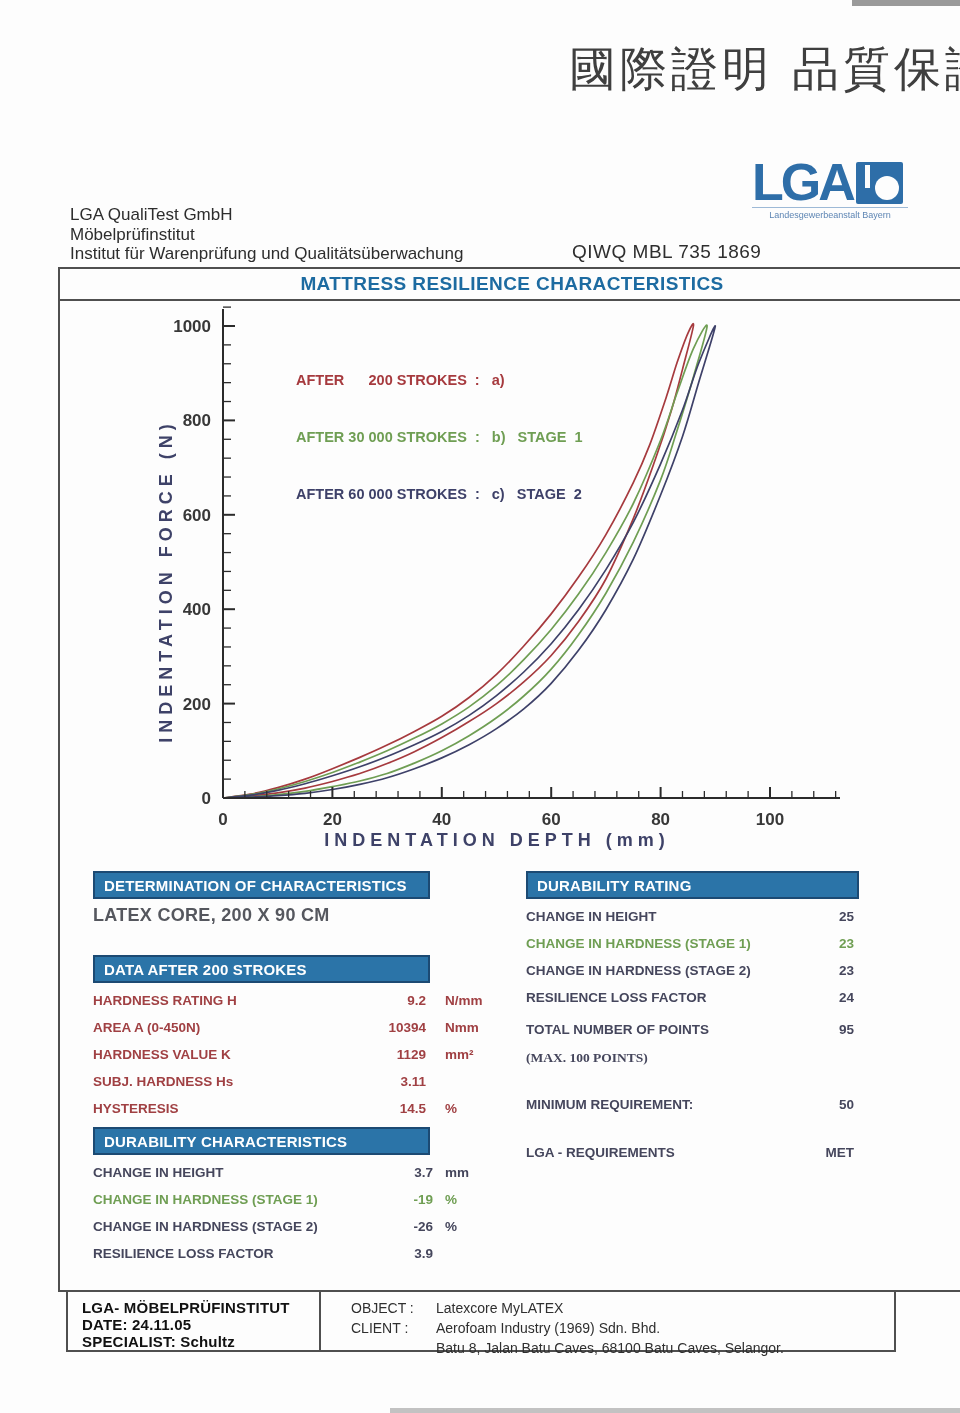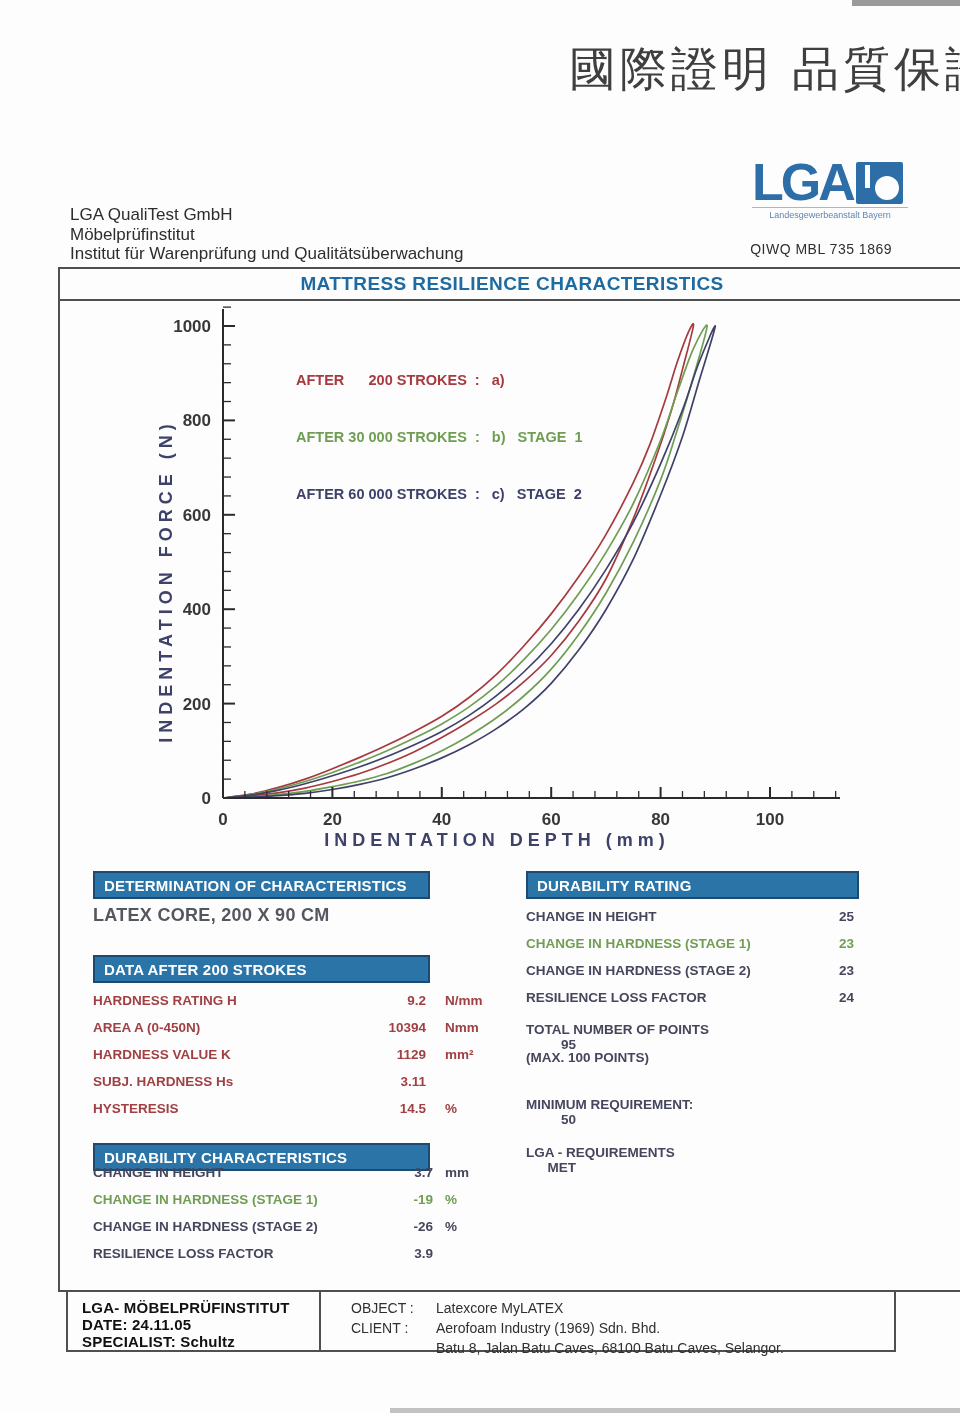--- a/index.html
+++ b/index.html
@@ -18,21 +18,21 @@
   .company{left:70px;top:205px;font-size:17px;line-height:19.5px;color:#2d2d2d;}
 
   .logo{left:752px;top:160px;width:156px;}
   .logo-row{display:flex;align-items:flex-end;}
   .logo-text{font-size:52px;font-weight:bold;color:#2e6ea8;letter-spacing:-3px;line-height:44px;}
   .logo-mark{position:relative;width:47px;height:42px;background:#2e6ea8;margin-left:3px;border-radius:2px;}
   .logo-mark .slit{position:absolute;left:9px;top:3px;width:5px;height:23px;background:#fdfdfd;}
   .logo-mark .dot{position:absolute;right:4px;bottom:4px;width:24px;height:24px;border-radius:50%;background:#fdfdfd;}
   .logo-tagline{font-size:9px;color:#5e86b4;margin-top:3px;text-align:center;border-top:1px solid #9db9d6;padding-top:2px;}
 
-  .ref-number{left:592px;top:241px;width:300px;text-align:right;font-size:14px;color:#2e2e2e;letter-spacing:0.5px;}
+  .ref-number{left:572px;top:241px;width:300px;text-align:left;font-size:19px;color:#2e2e2e;letter-spacing:0.5px;}
 
   
   .main-box{left:58px;top:267px;width:908px;height:1025px;border:2px solid #4f4f4f;background:#fdfdfd;box-sizing:border-box;}
   .title-band{position:absolute;left:0;top:0;width:100%;height:30px;border-bottom:2px solid #4f4f4f;
               display:flex;align-items:center;justify-content:center;}
   .title-band span{font-size:19px;font-weight:bold;color:#1d6ba1;letter-spacing:0.4px;}
 
   .chart-svg{position:absolute;left:0;top:32px;width:830px;height:568px;}
   svg text{font-family:"Liberation Sans",sans-serif;}
   .tick-label{font-size:17px;font-weight:bold;fill:#383838;}
@@ -50,21 +50,21 @@
   .rows{position:absolute;display:flex;flex-direction:column;}
   .trow{display:flex;align-items:center;height:27px;font-size:13.5px;font-weight:bold;}
   .trow .lbl{flex:1;text-align:left;}
   .trow .val{width:70px;text-align:right;}
   .trow .unit{width:52px;text-align:left;padding-left:12px;box-sizing:border-box;}
   .trow.red{color:var(--tone-red);gap:7px;}
   .trow.navy{color:var(--tone-navy);}
   .trow.green{color:var(--tone-green);}
   .rrow .val{width:50px;}
 
-  .summary-row{position:absolute;display:flex;font-size:13.5px;font-weight:bold;color:var(--tone-navy);flex-direction:column;}
+  .summary-row{position:absolute;display:flex;font-size:13.5px;font-weight:bold;color:var(--tone-navy);}
   .summary-row .lbl{flex:1;}
   .summary-row .val{width:50px;text-align:right;}
 
   
   .footer-box{left:66px;top:1290px;width:830px;height:62px;border:2px solid #4f4f4f;border-top-width:2px;
               box-sizing:border-box;display:flex;background:#fdfdfd;}
   .footer-left{width:253px;border-right:2px solid #4f4f4f;box-sizing:border-box;padding:7px 4px 0 14px;}
   .footer-left div{font-size:15px;font-weight:bold;color:#111;line-height:17px;letter-spacing:0.2px;}
   .footer-right{flex:1;padding:6px 0 0 30px;}
   .frow{display:flex;font-size:14px;color:#2f2f2f;line-height:20px;}
@@ -225,21 +225,21 @@
         <span class="val">3.11</span>
         <span class="unit"></span>
       </div>
       <div class="trow red">
         <span class="lbl">HYSTERESIS</span>
         <span class="val">14.5</span>
         <span class="unit">%</span>
       </div>
     </div>
 
-    <div class="bar" style="left:33px;top:858px;width:337px;margin-top:16px;">
+    <div class="bar" style="left:33px;top:858px;width:337px;">
       <span>DURABILITY CHARACTERISTICS</span>
     </div>
     <div class="rows" style="left:33px;top:890px;width:392px;">
       <div class="trow navy">
         <span class="lbl">CHANGE IN HEIGHT</span>
         <span class="val">3.7</span>
         <span class="unit">mm</span>
       </div>
       <div class="trow green">
         <span class="lbl">CHANGE IN HARDNESS (STAGE 1)</span>
@@ -277,21 +277,21 @@
       <div class="trow rrow navy">
         <span class="lbl">RESILIENCE LOSS FACTOR</span>
         <span class="val">24</span>
       </div>
     </div>
 
     <div class="summary-row" style="left:466px;top:753px;width:328px;">
       <span class="lbl">TOTAL NUMBER OF POINTS</span>
       <span class="val">95</span>
     </div>
-    <div class="summary-row" style="left:466px;top:781px;width:328px;">
+    <div class="summary-row" style="left:466px;top:781px;width:328px;font-family:Liberation Serif, serif;">
       <span class="lbl">(MAX. 100 POINTS)</span>
     </div>
     <div class="summary-row" style="left:466px;top:828px;width:328px;">
       <span class="lbl">MINIMUM REQUIREMENT:</span>
       <span class="val">50</span>
     </div>
     <div class="summary-row" style="left:466px;top:876px;width:328px;">
       <span class="lbl">LGA - REQUIREMENTS</span>
       <span class="val">MET</span>
     </div>

